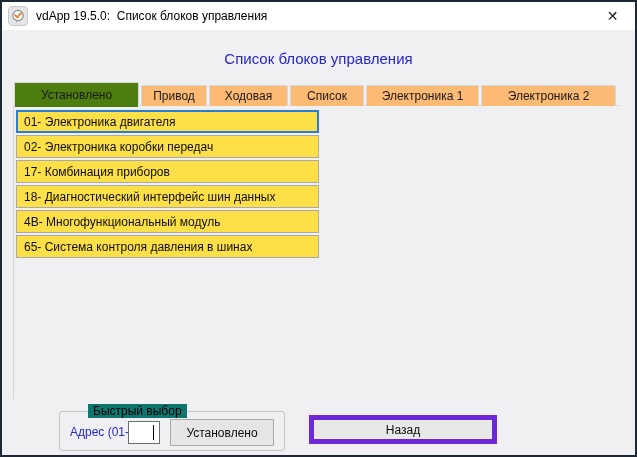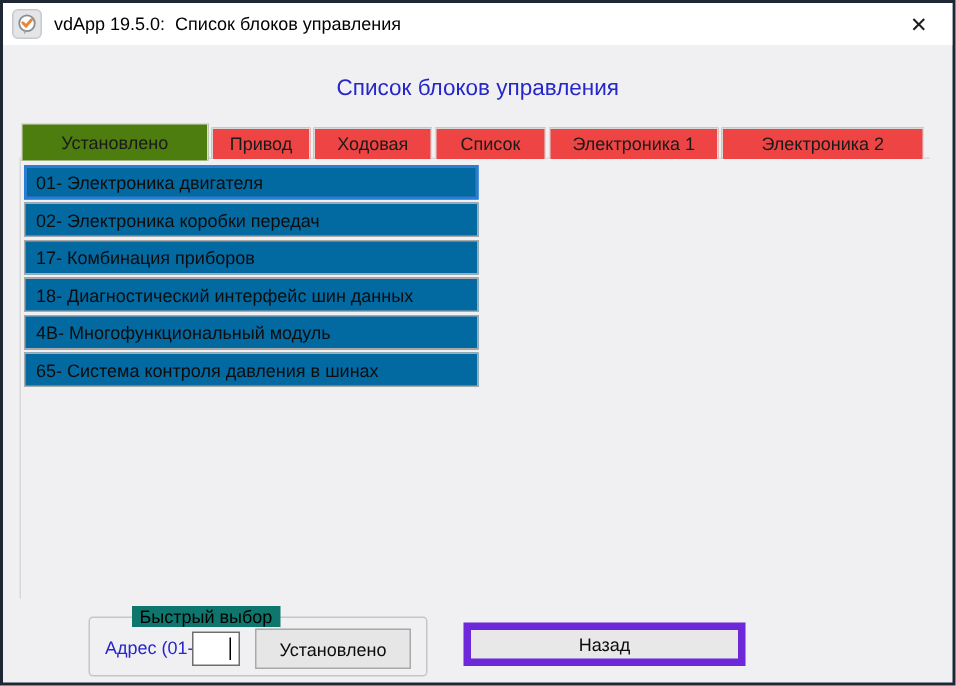--- a/index.html
+++ b/index.html
@@ -65,21 +65,21 @@
     width: 1px; height: 293px;
     background: #d7d7d7;
   }
   .tab-strip {
     position: absolute; left: 12px; top: 79px; height: 25px;
     display: flex; align-items: flex-end;
   }
   .tab {
     height: 21px;
     margin-right: 2px;
-    background: #ef4444;
+    background: #fdba74;
     border: 1px solid #d9d9d9;
     border-bottom: none;
     display: flex; align-items: center; justify-content: center;
     font-size: 12px; color: #1a1a1a;
     padding: 0 6px;
     z-index: 1;
   }
   .tab.selected {
     height: 25px;
     background: #4d7c0f;
@@ -91,21 +91,21 @@
   .tab-w3 { min-width: 79px; }
   .tab-w4 { min-width: 74px; }
   .tab-w5 { min-width: 113px; justify-content: center; }
   .tab-w6 { min-width: 135px; }
   
   .module-list { position: absolute; left: 14px; top: 108px; }
   .module-btn {
     display: flex; align-items: center;
     width: 303px; height: 23px;
     margin-bottom: 2px;
-    background: #0369a1;
+    background: #fde047;
     border: 1px solid #a9a9a9;
     font-family: "Liberation Sans", sans-serif;
     font-size: 12px; color: #0d0d0d;
     padding-left: 7px;
     text-align: left;
   }
   .module-btn.focused {
     border: 2px solid #2b7cd3;
     padding-left: 6px;
   }

